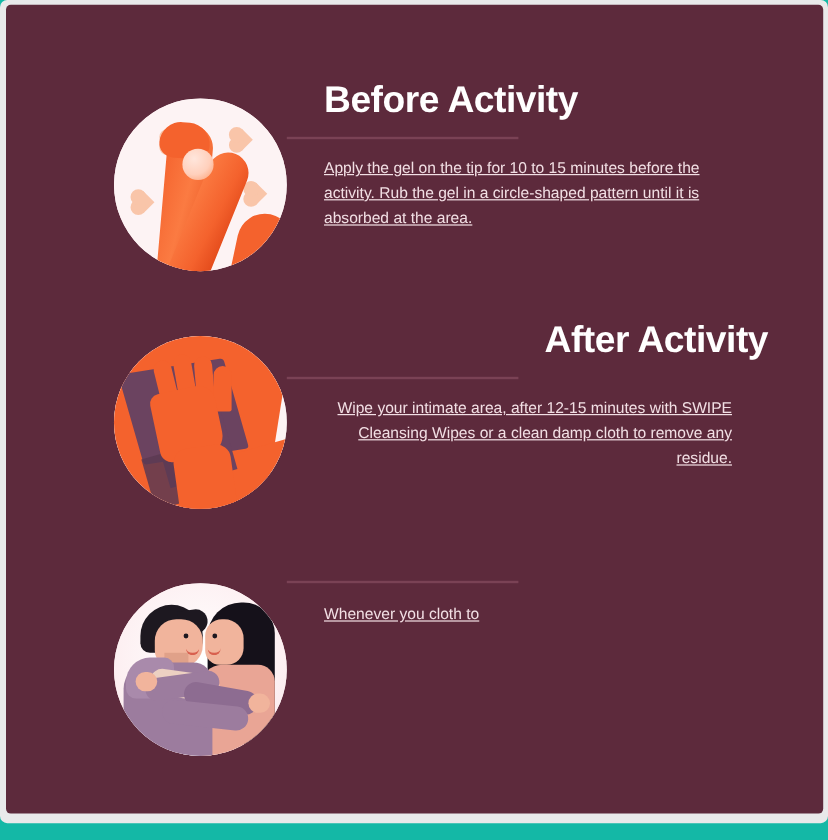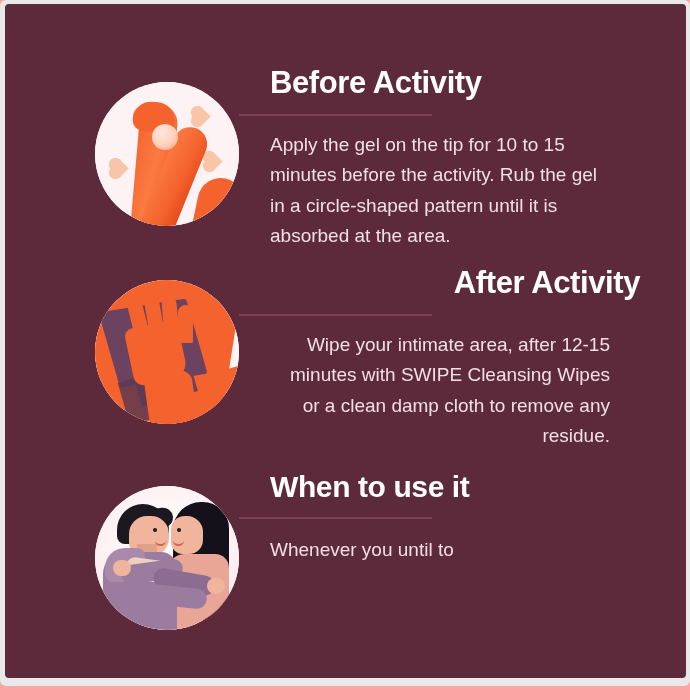--- a/index.html
+++ b/index.html
@@ -11,21 +11,21 @@
   body {
     width: 690px;
     height: 700px;
     overflow: hidden;
     font-family: "Liberation Sans", sans-serif;
   }
   .screen {
     position: relative;
     width: 690px;
     height: 700px;
-    background: #fca5a5;
+    background: #14b8a6;
   }
   
   .frame {
     position: absolute;
     left: 0;
     top: 0;
     width: 690px;
     height: 686px;
     background: #e9e9ea;
     border-radius: 6px;
@@ -83,25 +83,26 @@
   }
   .divider {
     margin: 14px 0 0 -31px;
     width: 193px;
     height: 2px;
     background: #7a4255;
   }
   .para {
     margin: 14px 0 0 0;
     color: #f2dfe4;
-    font-size: 19px;
+    font-size: 13px;
     line-height: 1.6;
     font-weight: normal;
     max-width: 340px;
     font-family: "Liberation Sans", sans-serif;
+    text-decoration: underline;
   }
   .sec3 .heading { font-size: 30px; }
   .sec3 .para { margin-top: 16px; }
 
   
   .ill1-bg {
     position: absolute;
     inset: 0;
     background: #fdf3f4;
   }
@@ -496,20 +497,19 @@
         <div class="w-hand"></div>
         <div class="m-arm"></div>
         <div class="m-hand"></div>
         <div class="w-arm2"></div>
         <div class="eye m-eye"></div>
         <div class="eye w-eye"></div>
         <div class="smile m-smile"></div>
         <div class="smile w-smile"></div>
       </div>
       <div class="body-col">
-        <h2 class="heading">When to use it</h2>
         <div class="divider"></div>
-        <p class="para">Whenever you until to</p>
+        <p class="para">Whenever you cloth to</p>
       </div>
     </div>
 
   </div>
 </div>
 
 </body></html>

